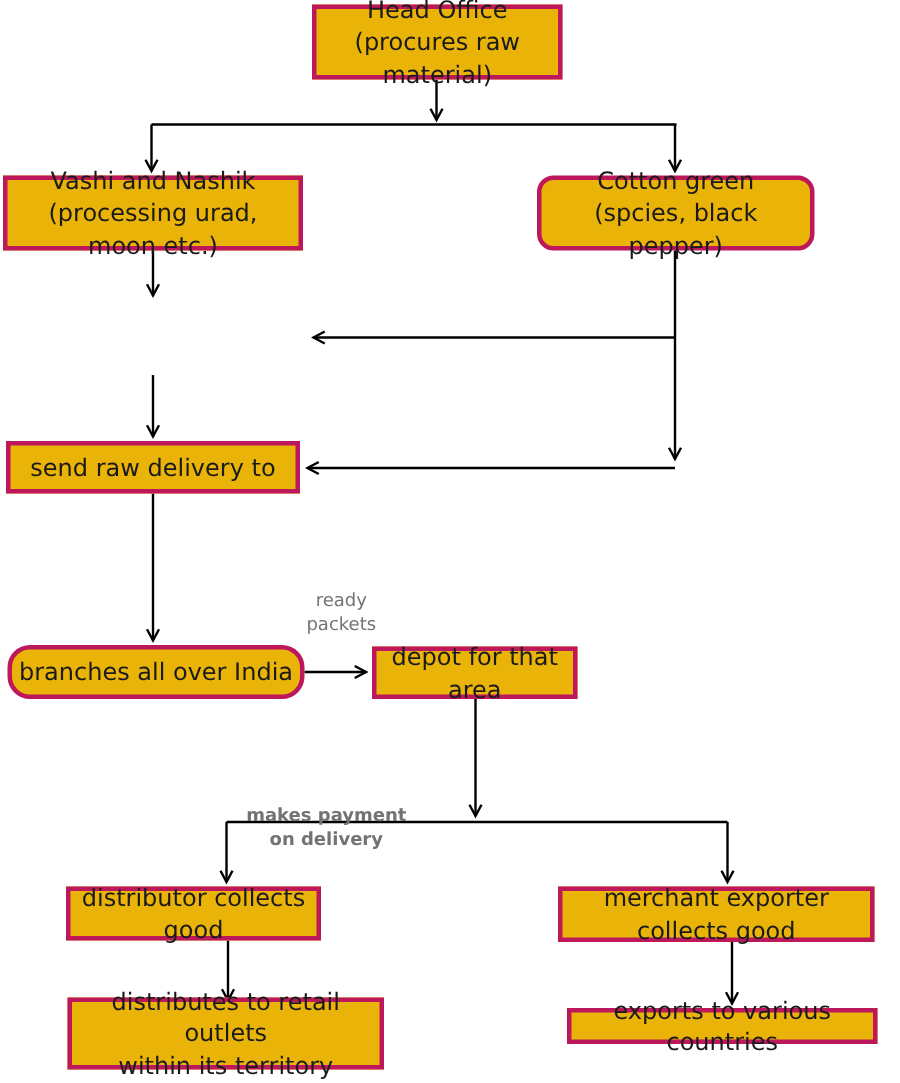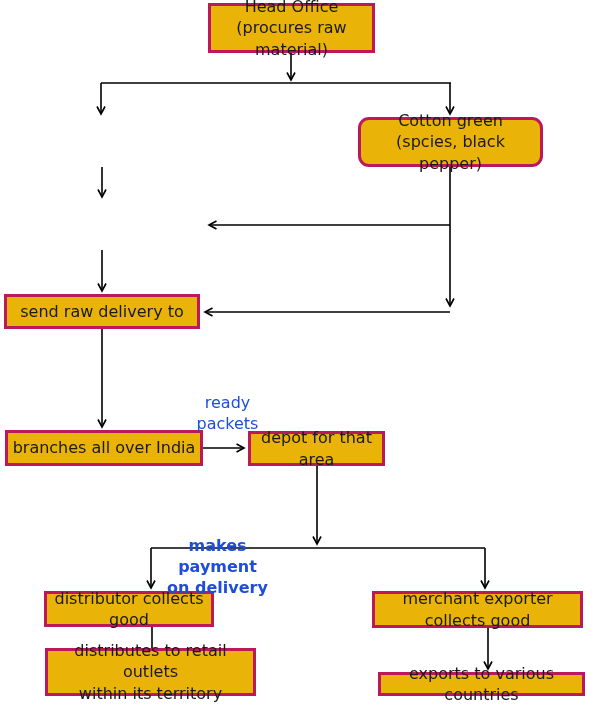--- a/index.html
+++ b/index.html
@@ -25,22 +25,22 @@
     align-items: center;
     justify-content: center;
     text-align: center;
     font-size: 16px;
     line-height: 1.32;
     white-space: pre-line;
     padding: 2px 4px;
   }
   .edge-label {
     position: absolute;
-    color: #1d4ed8;
-    font-size: 16px;
+    color: #737373;
+    font-size: 12px;
     line-height: 1.3;
     text-align: center;
     white-space: pre-line;
   }
   #arrow-layer {
     position: absolute;
     left: 0;
     top: 0;
     width: 600px;
     height: 722px;
@@ -83,36 +83,38 @@
     <path d="M151,548 L151,588" marker-end="url(#chev)"></path>
     <path d="M485,548 L485,588" marker-end="url(#chev)"></path>
 
     <path d="M152,627 L152,667" marker-end="url(#chev)"></path>
     <path d="M488,628 L488,669" marker-end="url(#chev)"></path>
   </svg>
 
   <div class="node" style="left:208px; top:3px; width:167px; height:50px;">Head Office
 (procures raw material)</div>
 
+  <div class="node" style="left:2px; top:117px; width:200px; height:50px;">Vashi and Nashik
+(processing urad, moon etc.)</div>
 
   <div class="node" style="left:358px; top:117px; width:185px; height:50px;border-radius:11px;">Cotton green
 (spcies, black pepper)</div>
 
 
   <div class="node" style="left:4px; top:294px; width:196px; height:35px;">send raw delivery to</div>
 
-  <div class="node" style="left:5px; top:430px; width:198px; height:36px;">branches all over India</div>
+  <div class="node" style="left:5px; top:430px; width:198px; height:36px;border-radius:15px;">branches all over India</div>
 
   <div class="node" style="left:248px; top:431px; width:137px; height:35px;">depot for that area</div>
 
   <div class="node" style="left:44px; top:591px; width:170px; height:36px;">distributor collects good</div>
 
   <div class="node" style="left:372px; top:591px; width:211px; height:37px;">merchant exporter collects good</div>
 
-  <div class="node" style="left:45px; top:648px; width:211px; height:48px;">distributes to retail outlets
+  <div class="node" style="left:45px; top:665px; width:211px; height:48px;">distributes to retail outlets
 within its territory</div>
 
   <div class="node" style="left:378px; top:672px; width:207px; height:24px;">exports to various countries</div>
 
   <div class="edge-label" style="left:190px; top:393px; width:75px;">ready
 packets</div>
 
   <div class="edge-label" style="left:155px; top:536px; width:125px;font-weight:bold;">makes payment
 on delivery</div>
 

